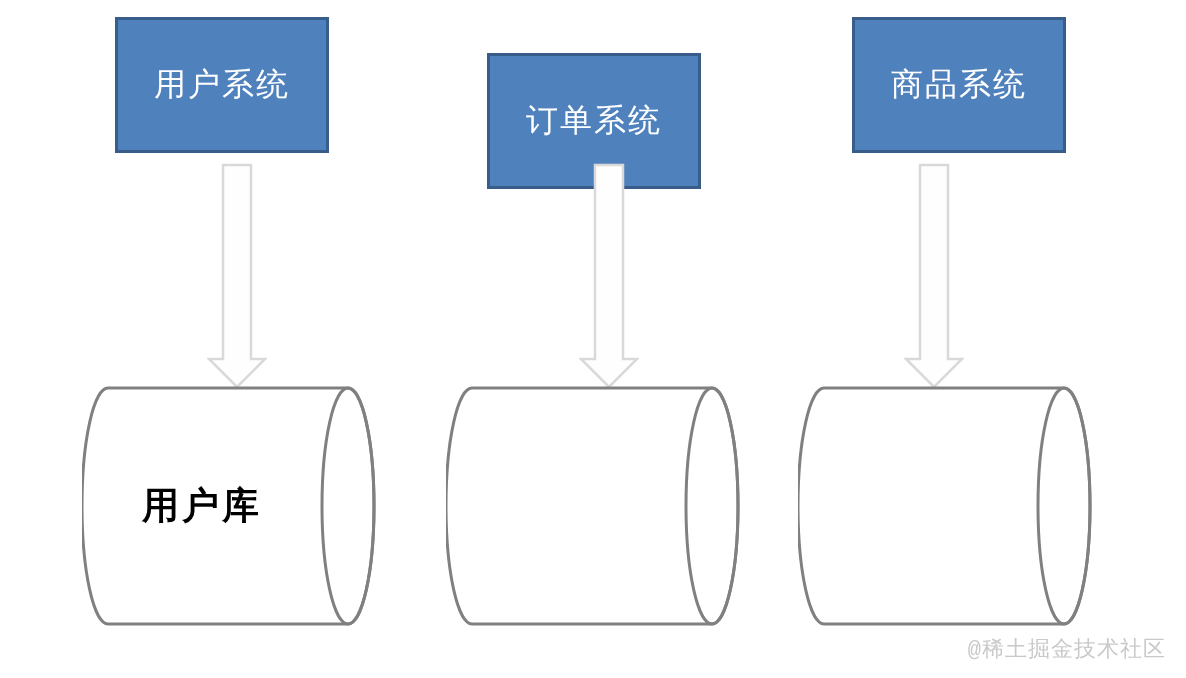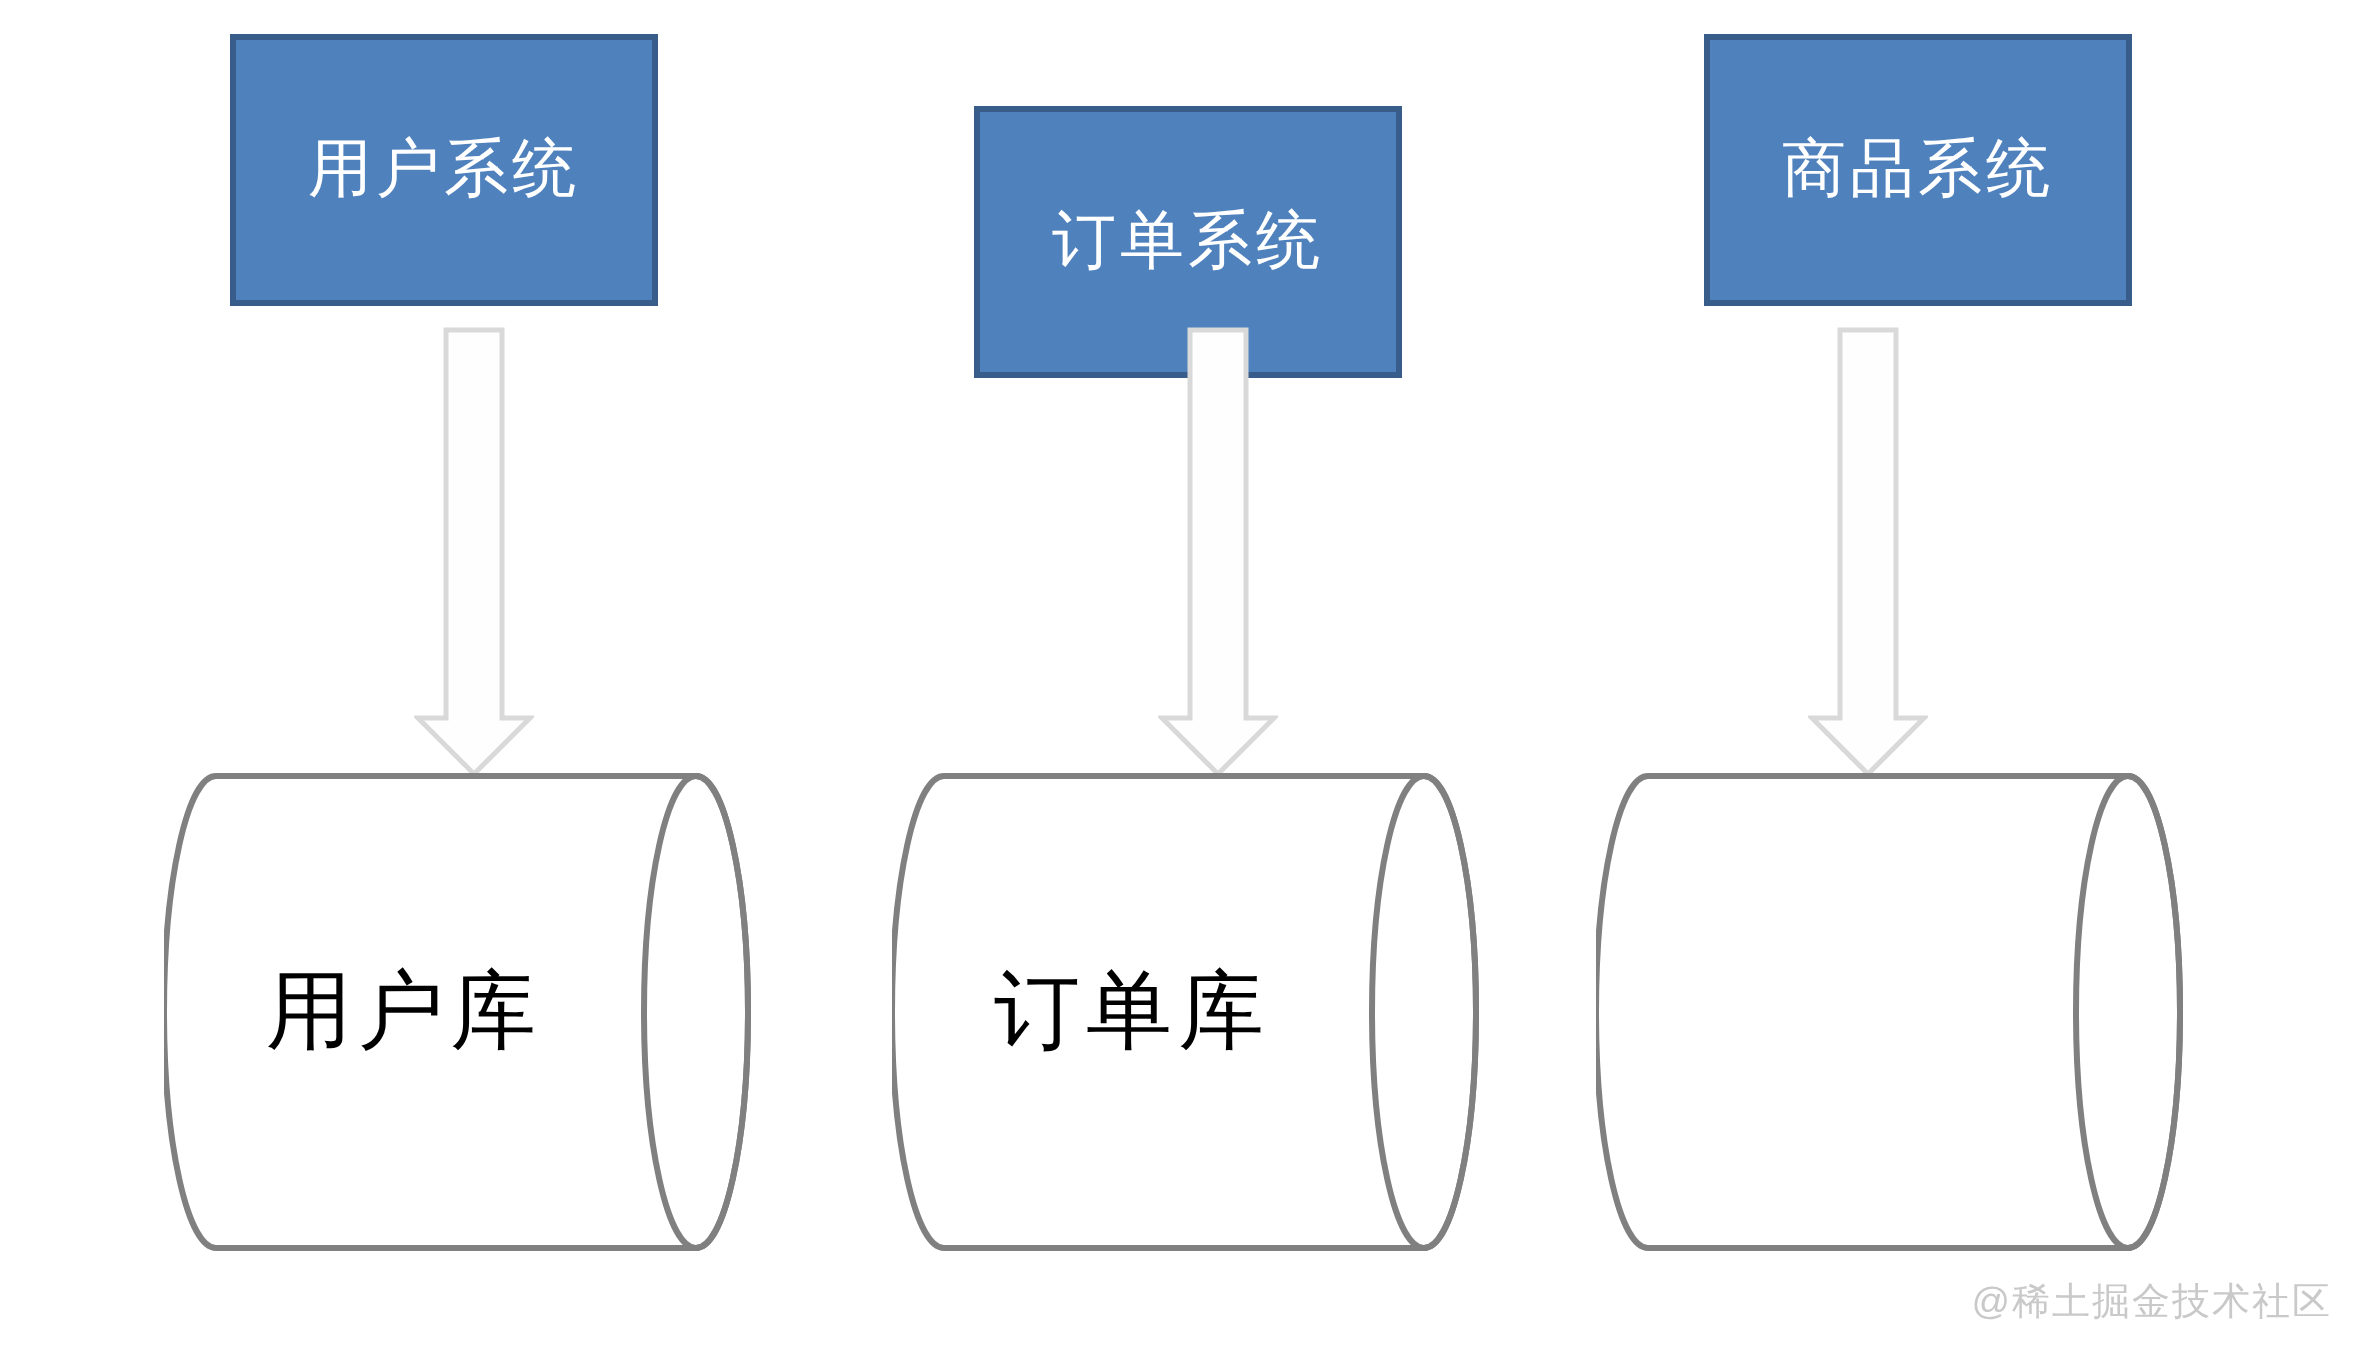--- a/index.html
+++ b/index.html
@@ -78,32 +78,33 @@
     stroke: var(--cylinder-stroke);
     stroke-width: 3;
   }
   .db-cylinder .cap-ellipse { fill: none; }
   .db-cylinder .label {
     position: absolute;
     left: 0; top: 0;
     width: 240px; height: 242px;
     display: flex; align-items: center; justify-content: center;
     color: var(--cylinder-text);
-    font-size: 43px;
+    font-size: 37px;
     letter-spacing: 3px;
     white-space: nowrap;
+    font-weight: bold;
   }
 
   
   .watermark {
     position: absolute;
     right: 20px; bottom: 14px;
     color: var(--watermark-color);
-    font-size: 19px;
-    font-family: Liberation Sans, sans-serif;
+    font-size: 22px;
+    font-family: Liberation Mono, monospace;
     letter-spacing: 1px;
   }
 </style>
 </head>
 <body>
 
 <div class="canvas">
 
   <div class="column col0">
     <div class="system-box">
@@ -126,21 +127,20 @@
       <span class="label">订单系统</span>
     </div>
     <svg class="down-arrow" viewBox="0 0 60 226">
       <polygon points="16,2 44,2 44,196 58,196 30,224 2,196 16,196"></polygon>
     </svg>
     <div class="db-cylinder">
       <svg width="294" height="242" viewBox="0 0 294 242">
         <path class="body-path" d="M 26 3 H 266 A 26 118 0 0 1 266 239 H 26 A 26 118 0 0 1 26 3 Z"></path>
         <ellipse class="cap-ellipse" cx="266" cy="121" rx="26" ry="118"></ellipse>
       </svg>
-      <span class="label">订单库</span>
     </div>
   </div>
 
   <div class="column col2">
     <div class="system-box">
       <span class="label">商品系统</span>
     </div>
     <svg class="down-arrow" viewBox="0 0 60 226">
       <polygon points="16,2 44,2 44,196 58,196 30,224 2,196 16,196"></polygon>
     </svg>

